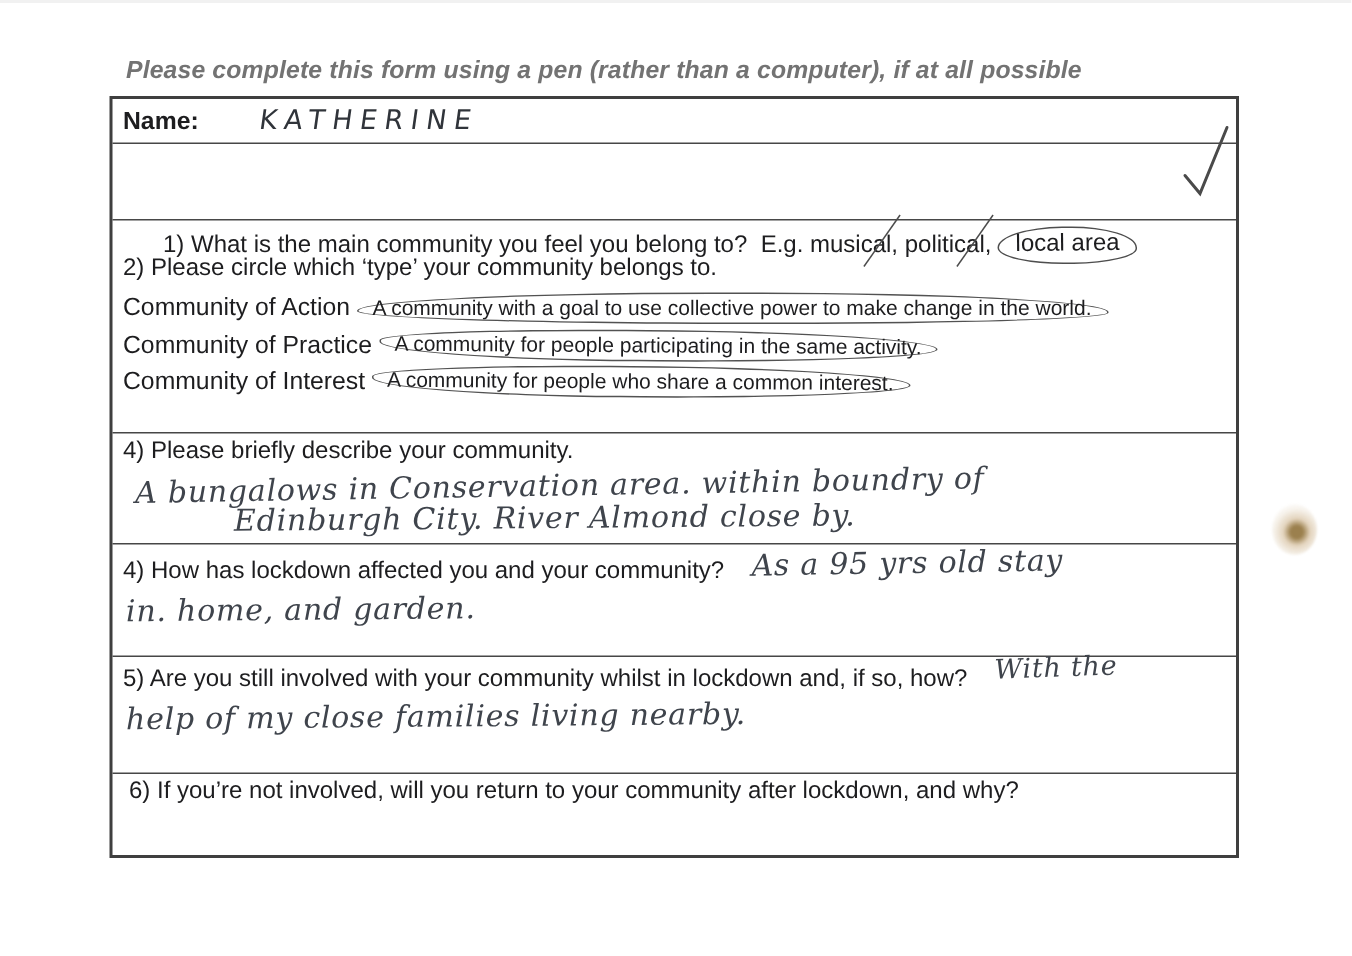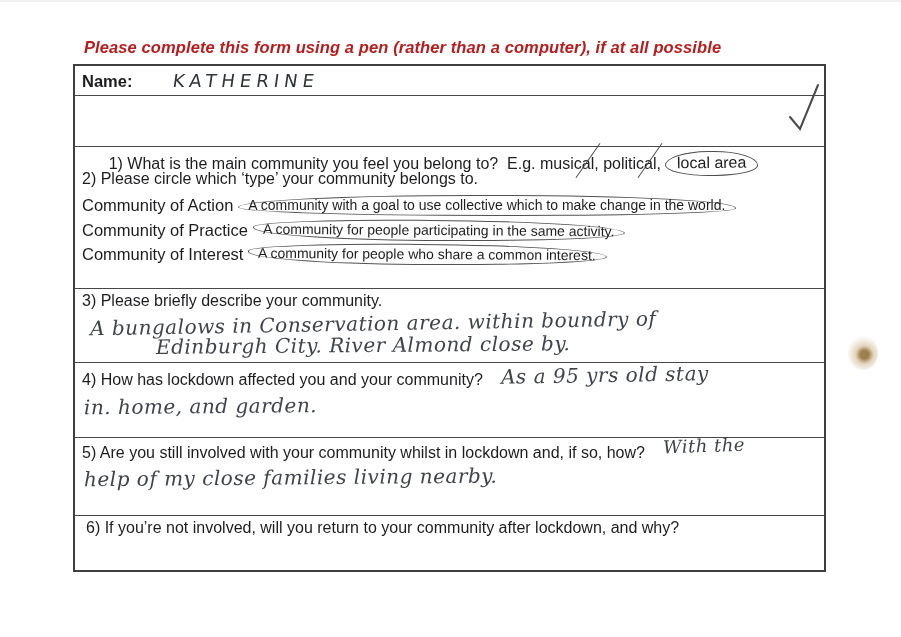--- a/index.html
+++ b/index.html
@@ -7,21 +7,21 @@
     position:relative;
     width:901px;height:637px;
     background:#ffffff;
     font-family:"Liberation Sans", sans-serif;
     overflow:hidden;
     border-top:2px solid #f1f1f1;
   }
   .instruction{
     position:absolute;left:84px;top:36px;
     font-style:italic;font-weight:bold;
-    font-size:16.5px;color:#b91c1c;
+    font-size:16.5px;color:#737373;
     letter-spacing:0.1px;
   }
   .form-table{
     position:absolute;left:73px;top:62px;
     width:753px;height:508px;
     border:2px solid #3f3f3f;
     box-sizing:border-box;
     display:flex;flex-direction:column;
     background:#ffffff;
   }
@@ -114,34 +114,34 @@
       <span class="q-text">1) What is the main community you feel you belong to?  E.g. </span><span class="crossed"><span>musical</span><span class="slash-mark"></span></span><span class="q-text">, </span><span class="crossed"><span>political</span><span class="slash-mark"></span></span><span class="q-text">, </span><span class="circled">local area</span>
       <svg class="check-svg" width="34" height="52" viewBox="0 0 34 52">
           <polyline points="3,36 13,48 31,4" fill="none" stroke="#4a4a4a" stroke-width="2" stroke-linecap="round"></polyline>
         </svg>
     </div>
 
     <div class="row row-q2">
       <div class="q-text" style="height:23px;">2) Please circle which ‘type’ your community belongs to.</div>
       <div class="q2-line">
         <span class="q2-label">Community of Action</span>
-        <span class="q2-desc">A community with a goal to use collective which to make change in the world.</span>
+        <span class="q2-desc">A community with a goal to use collective power to make change in the world.</span>
       </div>
       <div class="q2-line">
         <span class="q2-label">Community of Practice</span>
         <span class="q2-desc alt">A community for people participating in the same activity.</span>
       </div>
       <div class="q2-line">
         <span class="q2-label">Community of Interest</span>
         <span class="q2-desc alt">A community for people who share a common interest.</span>
       </div>
     </div>
 
     <div class="row row-q3">
-      <div class="q-text">3) Please briefly describe your community.</div>
+      <div class="q-text">4) Please briefly describe your community.</div>
       <div class="handwriting hw-line1-q3">A bungalows in Conservation area. within boundry of</div>
       <div class="handwriting hw-line2-q3">Edinburgh City. River Almond close by.</div>
     </div>
 
     <div class="row row-q4">
       <span class="q-text">4) How has lockdown affected you and your community?</span>
       <span class="handwriting hw-inline">As a 95 yrs old stay</span>
       <span class="handwriting hw-line2">in. home, and garden.</span>
     </div>
 

